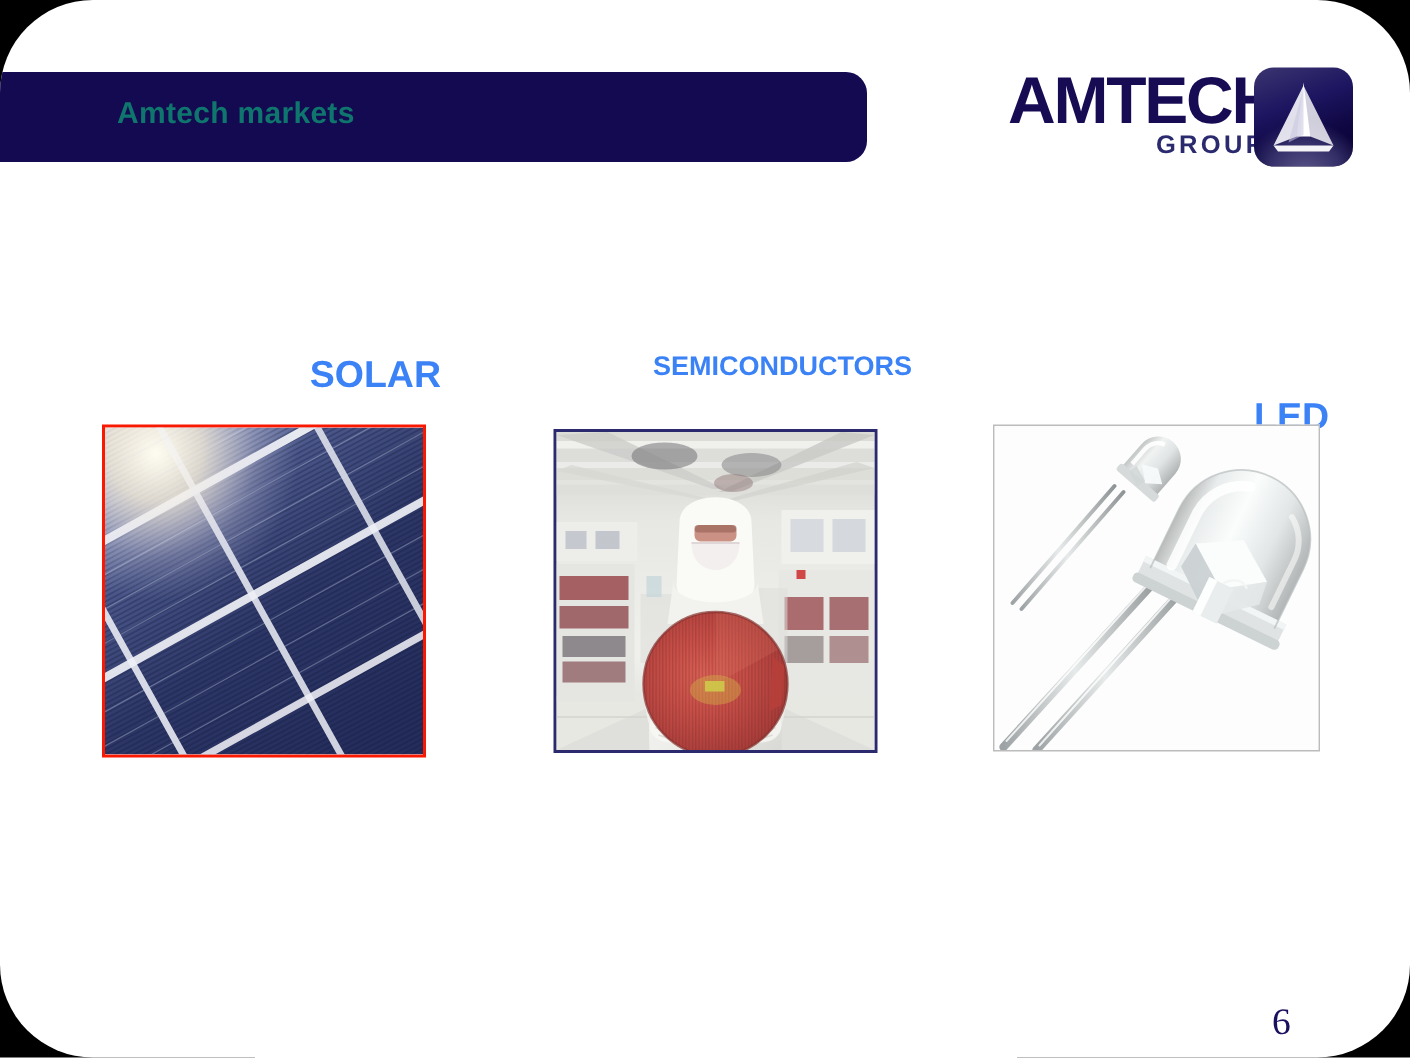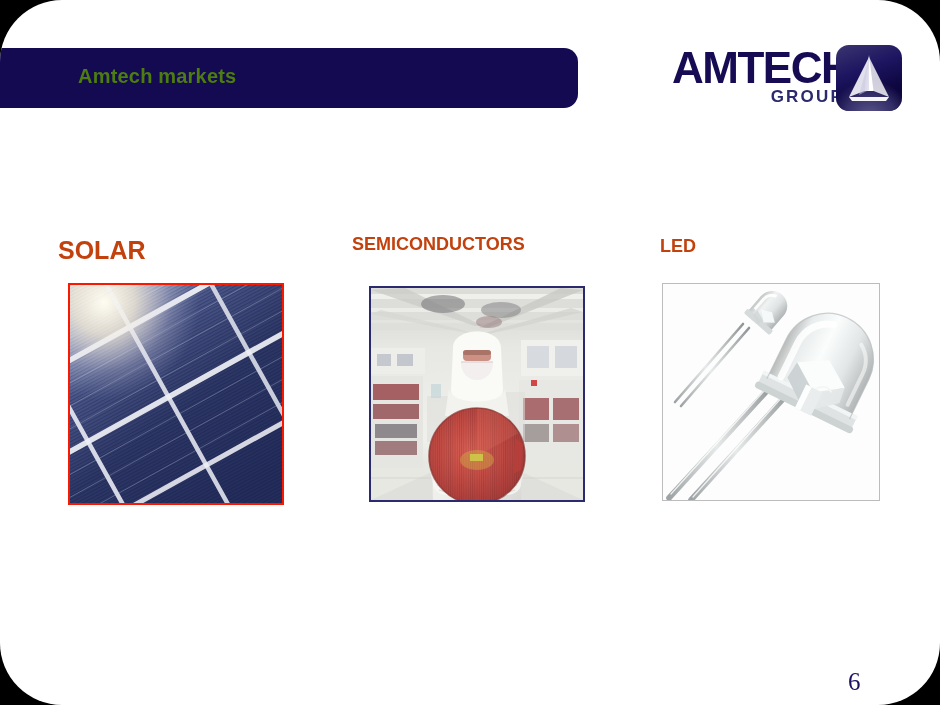--- a/index.html
+++ b/index.html
@@ -18,21 +18,21 @@
   }
 
   
   .title-bar{
     position:absolute;left:-20px;top:48px;width:598px;height:60px;
     background:#140a52;
     border-radius:0 14px 14px 0;
   }
   .title-text{
     position:absolute;left:78px;top:65px;
-    font-size:20px;font-weight:bold;color:#4d7c0f;
+    font-size:20px;font-weight:bold;color:#0f766e;
     letter-spacing:0.2px;white-space:nowrap;
   }
 
   
   .logo{
     position:absolute;left:672px;top:44px;width:240px;height:78px;
   }
   .logo-word{
     position:absolute;left:0px;top:2px;
     font-size:44px;font-weight:bold;color:#170b54;
@@ -54,28 +54,28 @@
     position:absolute;left:-6px;bottom:0;width:80px;height:30px;
     background:radial-gradient(ellipse at 50% 120%, #6a6698 0%, #3a356f 45%, rgba(30,22,88,0) 72%);
     opacity:.85;
   }
   .logo-mark svg{position:absolute;left:0;top:0;}
 
   
   .col{position:absolute;}
   .col-label{
     position:absolute;left:0;width:100%;top:0;
-    text-align:left;color:#c2410c;font-weight:bold;white-space:nowrap;
+    text-align:right;color:#3b82f6;font-weight:bold;white-space:nowrap;
   }
   #col-solar{left:58px;top:236px;width:236px;}
   #col-solar .col-label{font-size:25px;}
   #col-semi{left:352px;top:234px;width:256px;}
   #col-semi .col-label{font-size:18px;}
   #col-led{left:660px;top:236px;width:226px;}
-  #col-led .col-label{font-size:18px;}
+  #col-led .col-label{font-size:25px;margin-top:28px;}
 
   .photo{position:absolute;overflow:hidden;background:#fff;}
 
   
   #photo-solar{
     left:10px;top:47px;width:212px;height:218px;
     border:2px solid #fa1800;
   }
   .solar-canvas{position:absolute;left:0;top:0;width:100%;height:100%;}
 

